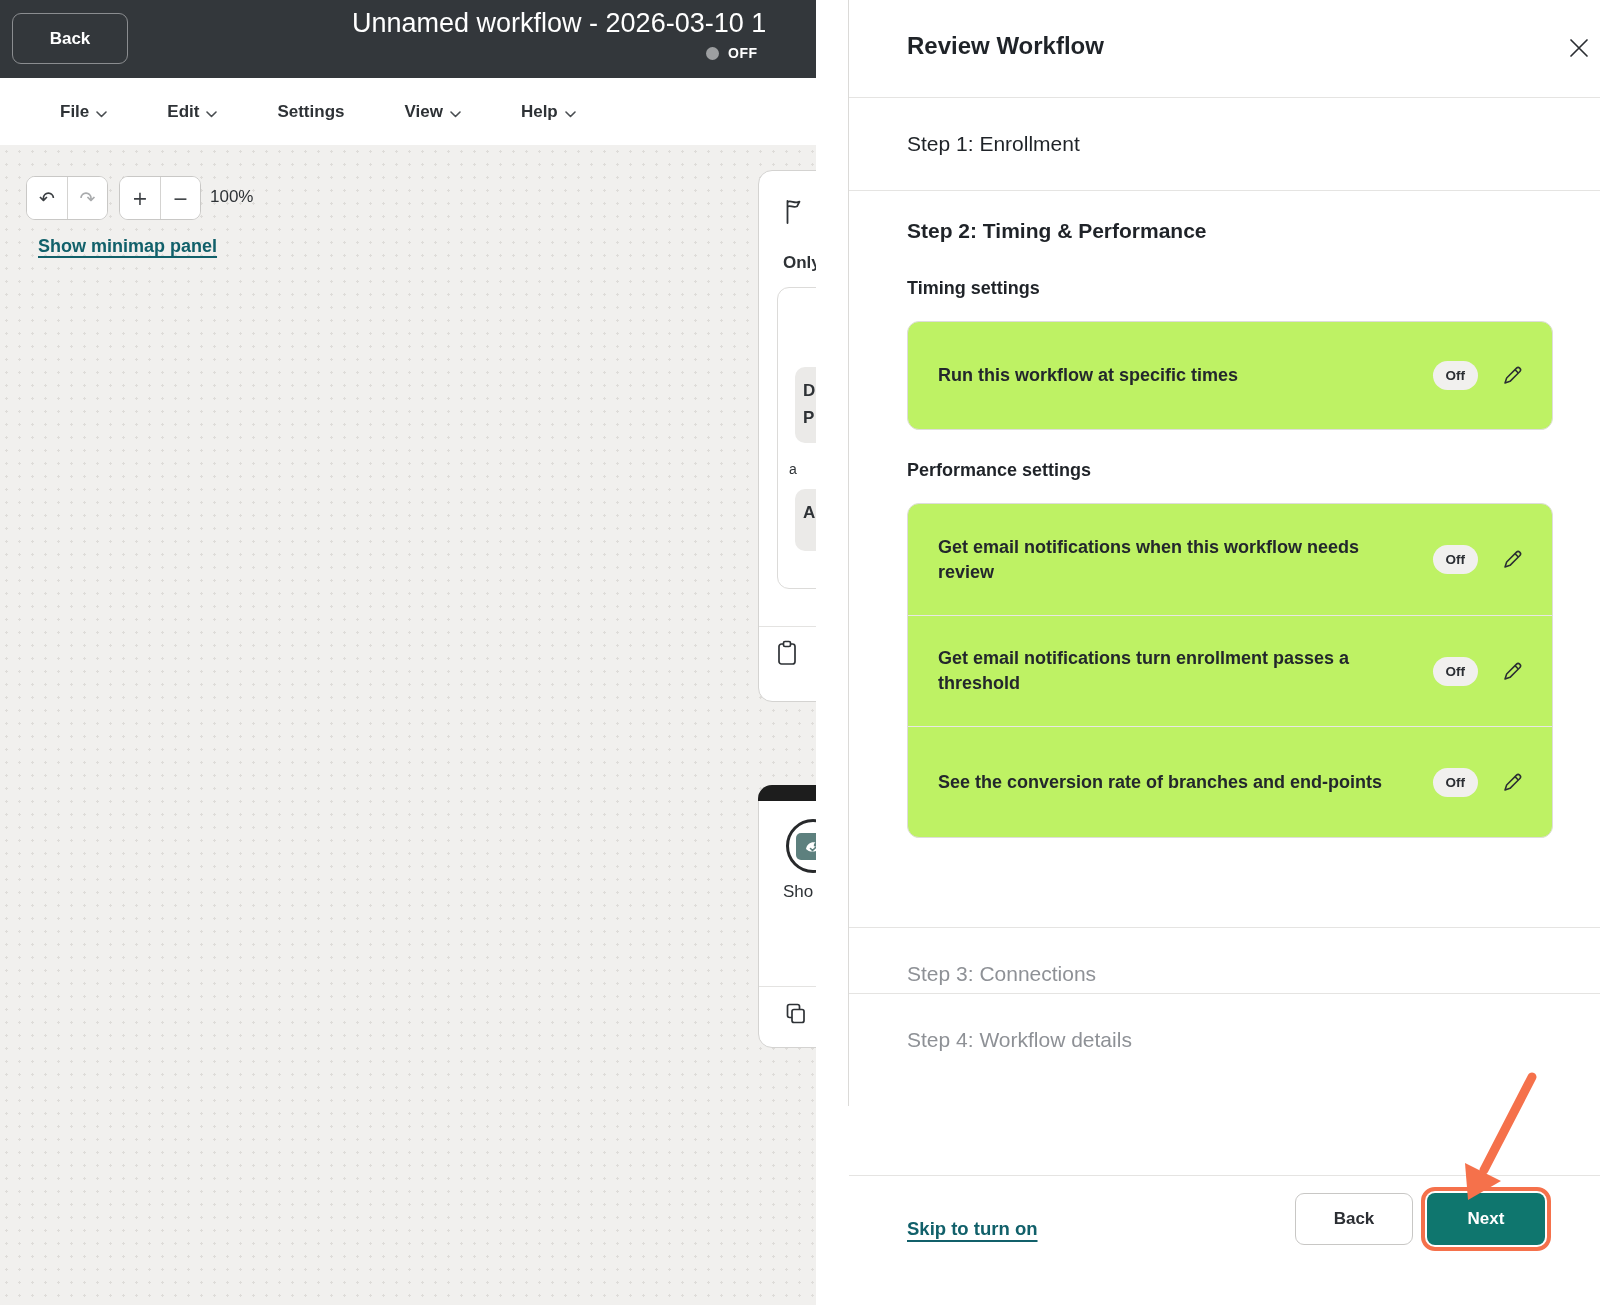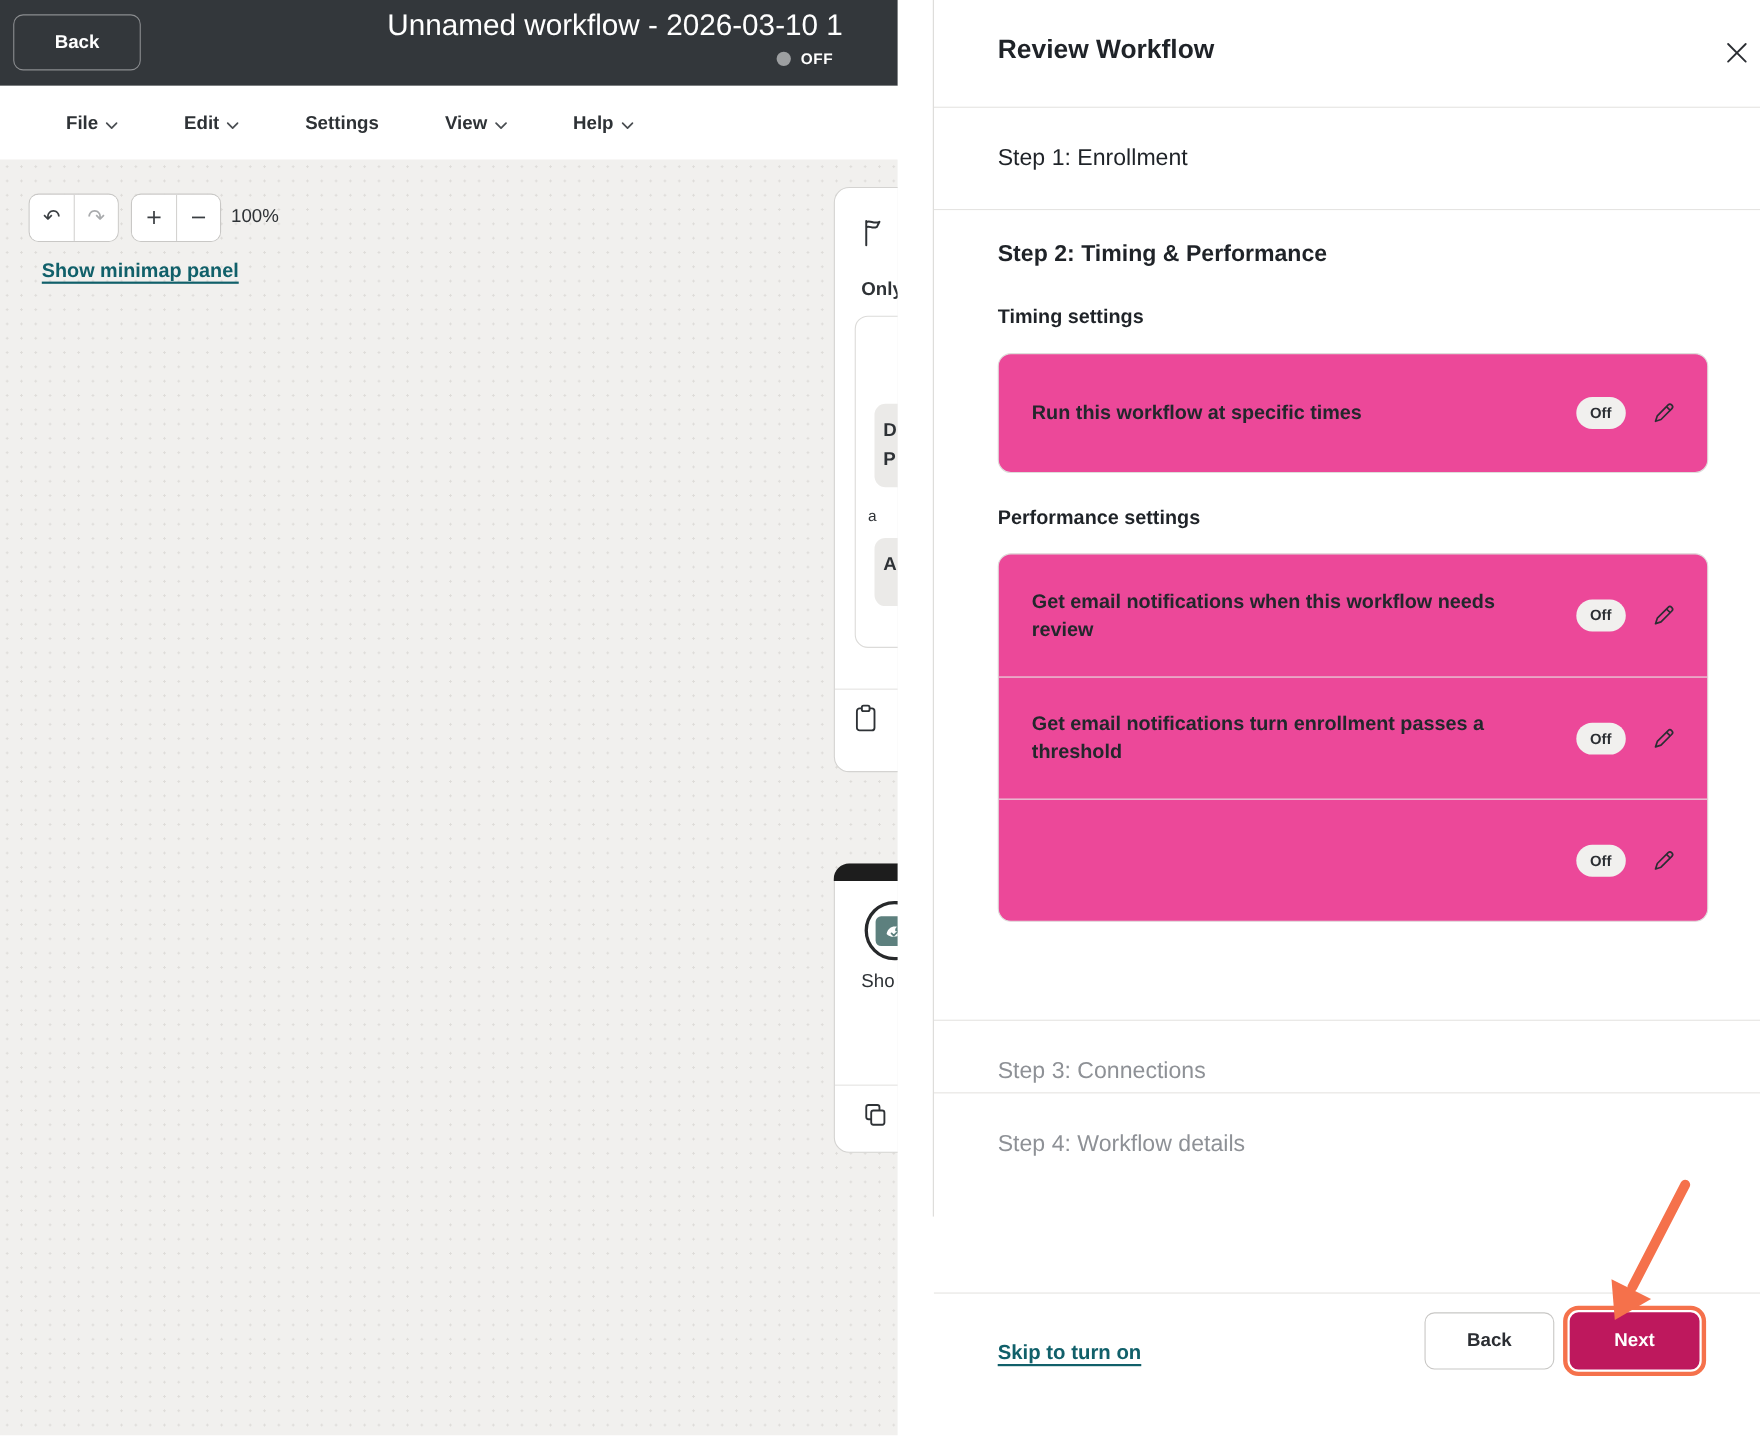--- a/index.html
+++ b/index.html
@@ -84,21 +84,21 @@
   .close-btn{position:absolute;right:30px;top:32px;width:34px;height:34px;background:none;border:none;cursor:pointer;padding:0;}
   .step-row{position:absolute;left:0;right:0;font-size:21px;font-weight:400;color:#1f2328;cursor:pointer;}
   .step-row .lbl{position:absolute;left:58px;top:50%;transform:translateY(-50%);}
   .step1{top:97px;height:93px;border-bottom:1px solid #e5e4e2;}
   .step3{top:927px;height:91px;border-top:1px solid #e5e4e2;color:#8e9196;}
   .step4{top:993px;height:92px;border-top:1px solid #e5e4e2;color:#8e9196;}
   .step2-heading{position:absolute;left:58px;top:219px;font-size:21px;font-weight:700;color:#1f2328;}
   .sub-heading{position:absolute;left:58px;font-size:18px;font-weight:700;color:#1f2328;}
   .h-timing{top:278px;}
   .h-perf{top:460px;}
-  .settings-card{position:absolute;left:58px;width:646px;background:#ec4899;border:1px solid #dedddb;border-radius:12px;box-sizing:border-box;overflow:hidden;}
+  .settings-card{position:absolute;left:58px;width:646px;background:#bef264;border:1px solid #dedddb;border-radius:12px;box-sizing:border-box;overflow:hidden;}
   .card-timing{top:321px;height:109px;}
   .card-perf{top:503px;height:335px;}
   .setting-row{display:flex;align-items:center;padding:0 26px 0 30px;box-sizing:border-box;}
   .card-timing .setting-row{height:107px;}
   .card-perf .setting-row{height:111px;}
   .setting-row + .setting-row{border-top:1px solid #e8e7e5;}
   .setting-label{flex:1;max-width:450px;font-size:18px;font-weight:600;color:#23272c;line-height:25px;}
   .off-pill{
     background:#f1f0ee;border-radius:16px;padding:7px 13px;margin-left:auto;margin-right:21px;
     font-size:13.5px;font-weight:700;color:#2b2e33;
@@ -107,21 +107,21 @@
   .panel-footer{position:absolute;left:0;right:0;top:1175px;height:130px;border-top:1px solid #e5e4e2;}
   .skip-link{
     position:absolute;left:58px;top:42px;font-size:18.5px;font-weight:700;color:#11606a;
     text-decoration:underline;text-decoration-thickness:2px;text-underline-offset:5px;cursor:pointer;
   }
   .footer-back{
     position:absolute;left:446px;top:17px;width:118px;height:52px;background:#fff;
     border:1px solid #c8c7c5;border-radius:9px;font-family:inherit;font-size:17px;font-weight:700;color:#2b2e33;cursor:pointer;
   }
   .footer-next{
-    position:absolute;left:578px;top:17px;width:118px;height:52px;background:#be185d;
+    position:absolute;left:578px;top:17px;width:118px;height:52px;background:#0f766e;
     border:none;border-radius:8px;outline:4px solid #f5714b;outline-offset:2px;
     font-family:inherit;font-size:17px;font-weight:700;color:#fff;cursor:pointer;
   }
   .annot-arrow{position:absolute;left:1400px;top:1035px;width:200px;height:210px;pointer-events:none;z-index:10;}
 </style>
 </head>
 <body>
 
 <div class="editor">
 
@@ -269,20 +269,21 @@
       <div class="setting-label">Get email notifications turn enrollment passes a threshold</div>
       <span class="off-pill">Off</span>
       <button class="pencil-btn">
         <svg width="23" height="23" viewBox="0 0 24 24">
             <path d="M4.2 19.8 L5.9 14.6 L16.2 4.3 a2.3 2.3 0 0 1 3.25 0 l.25.25 a2.3 2.3 0 0 1 0 3.25 L9.4 18.1 L4.2 19.8 Z" fill="none" stroke="#2b2e33" stroke-width="1.6" stroke-linejoin="round"></path>
             <path d="M14.6 5.9 L18.1 9.4" stroke="#2b2e33" stroke-width="1.6"></path>
           </svg>
       </button>
     </div>
     <div class="setting-row">
+      <div class="setting-label">See the conversion rate of branches and end-points</div>
       <span class="off-pill">Off</span>
       <button class="pencil-btn">
         <svg width="23" height="23" viewBox="0 0 24 24">
             <path d="M4.2 19.8 L5.9 14.6 L16.2 4.3 a2.3 2.3 0 0 1 3.25 0 l.25.25 a2.3 2.3 0 0 1 0 3.25 L9.4 18.1 L4.2 19.8 Z" fill="none" stroke="#2b2e33" stroke-width="1.6" stroke-linejoin="round"></path>
             <path d="M14.6 5.9 L18.1 9.4" stroke="#2b2e33" stroke-width="1.6"></path>
           </svg>
       </button>
     </div>
   </div>
 

